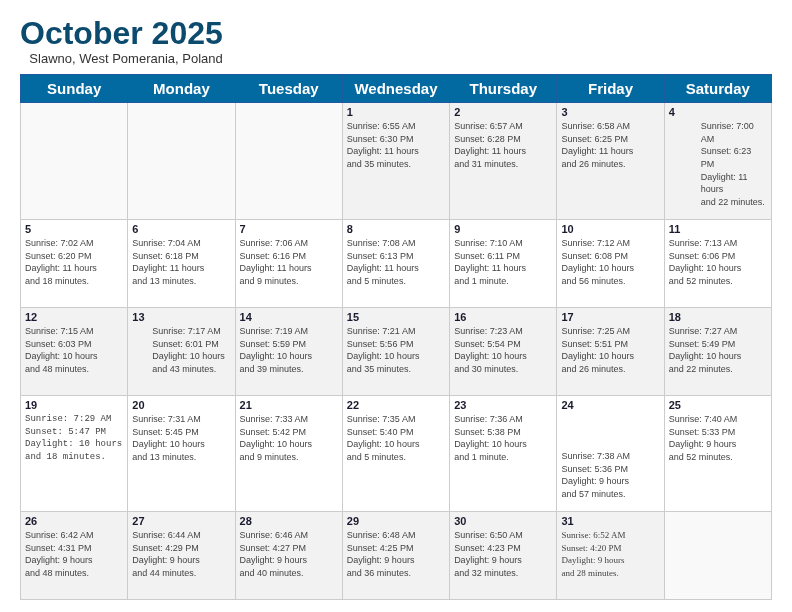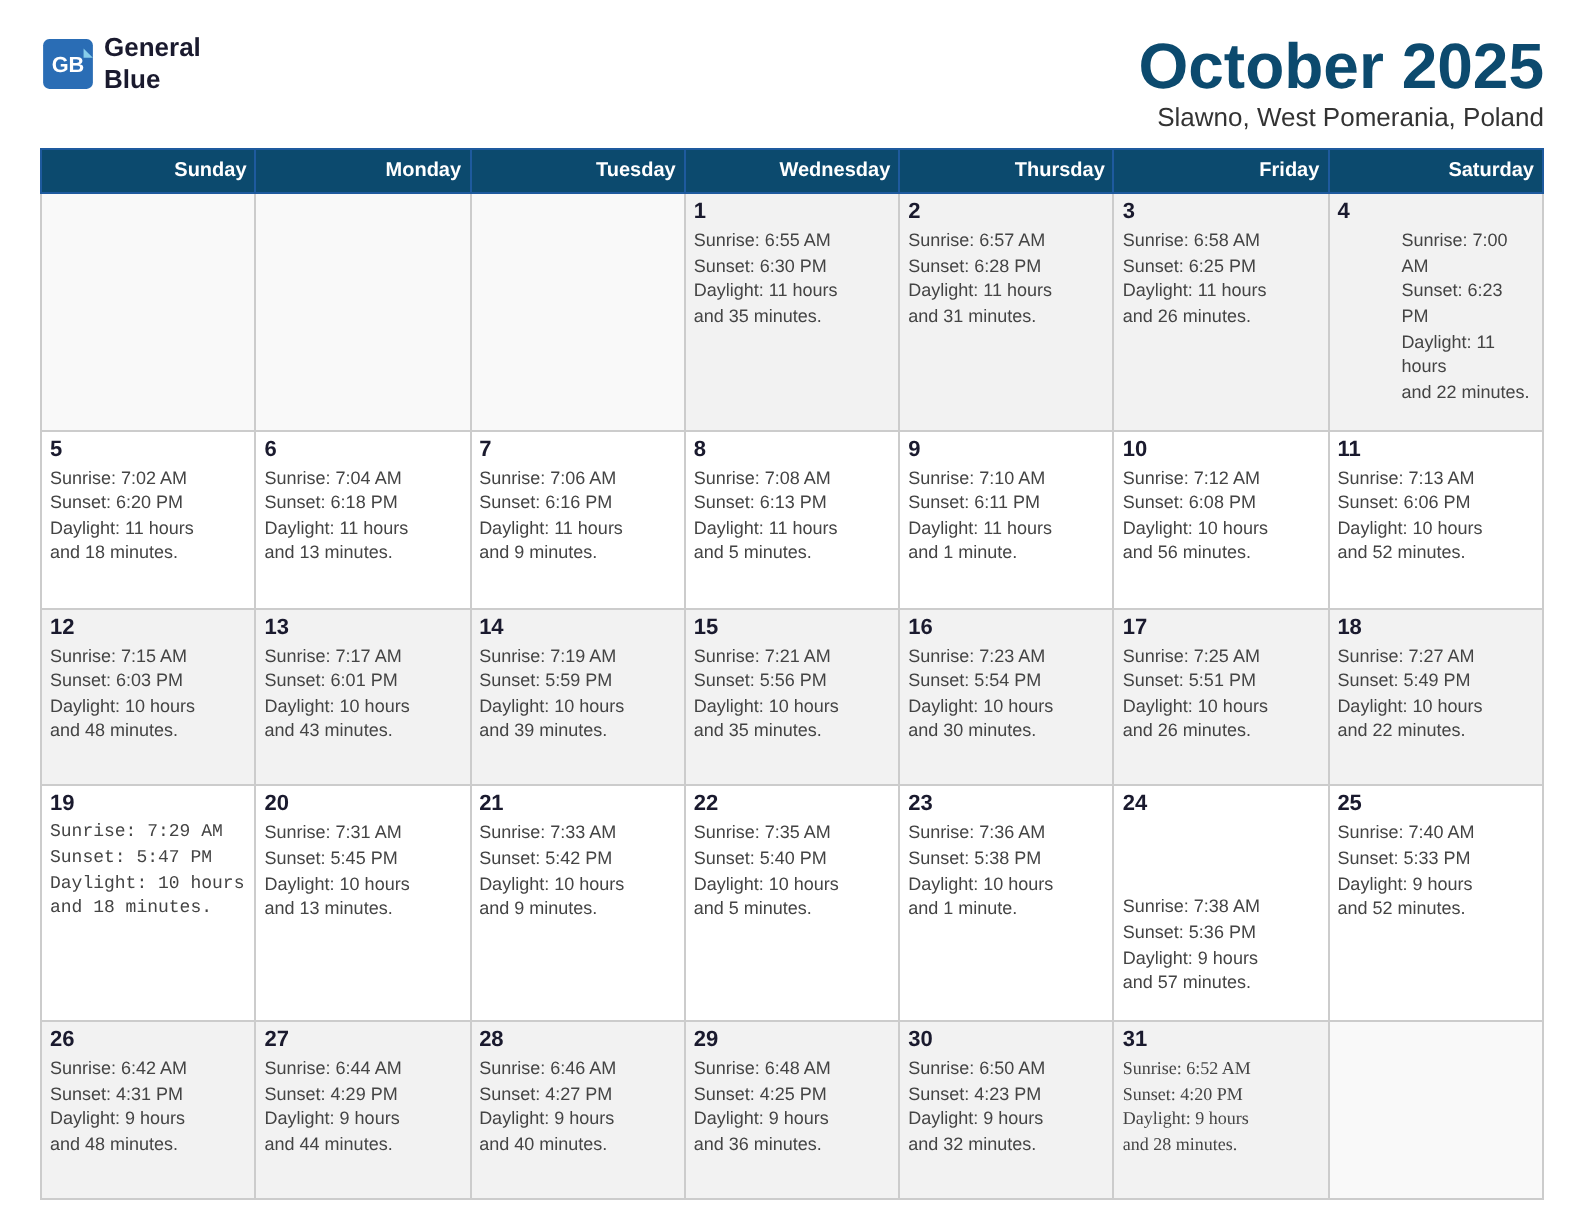--- a/index.html
+++ b/index.html
@@ -52,26 +52,26 @@
       color: #333;
     }
     .calendar {
       flex: 1;
       border: 1px solid #ccc;
       border-collapse: collapse;
       width: 100%;
       table-layout: fixed;
     }
     .calendar th {
-      background: #0c4a6e;
+      background: #0369a1;
       color: #fff;
-      font-size: 10px;
+      font-size: 15px;
       font-weight: bold;
       padding: 5px 4px;
-      text-align: right;
+      text-align: center;
       border: 1px solid #1e5a9e;
     }
     .calendar td {
       border: 1px solid #ccc;
       vertical-align: top;
       padding: 3px 4px;
       font-size: 9.5px;
       color: #333;
       height: 82px;
     }
@@ -94,31 +94,20 @@
     }
     .row-white td {
       background: #fff;
     }
   </style>
 </head>
 <body>
 
 <div class="page">
   <div class="header">
-    <div class="logo">
-      <svg class="logo-icon" viewBox="0 0 36 36">
-        <rect x="2" y="2" width="32" height="32" rx="4" fill="#2a6db5"></rect>
-        <text x="18" y="23" font-size="14" font-weight="bold" fill="white" text-anchor="middle" font-family="Arial">GB</text>
-        <polygon points="28,8 34,14 28,14" fill="#87CEEB"></polygon>
-      </svg>
-      <div class="logo-text">
-        <div>General</div>
-        <div>Blue</div>
-      </div>
-    </div>
     <div class="title-block">
       <div class="month-title">October 2025</div>
       <div class="subtitle">Slawno, West Pomerania, Poland</div>
     </div>
   </div>
 
   <table class="calendar">
     <thead>
       <tr>
         <th>Sunday</th>
@@ -218,21 +207,21 @@
         <tr class="row-shaded">
           <td>
             <div class="day-num">12</div>
             <div class="day-info" style="white-space: pre-line;">Sunrise: 7:15 AM
 Sunset: 6:03 PM
 Daylight: 10 hours
 and 48 minutes.</div>
           </td>
           <td>
             <div class="day-num">13</div>
-            <div class="day-info" style="white-space: pre-line;">Sunrise: 7:17 AM
+            <div class="day-info" style="white-space: pre-line; margin-left: 20px;">Sunrise: 7:17 AM
 Sunset: 6:01 PM
 Daylight: 10 hours
 and 43 minutes.</div>
           </td>
           <td>
             <div class="day-num">14</div>
             <div class="day-info" style="white-space: pre-line;">Sunrise: 7:19 AM
 Sunset: 5:59 PM
 Daylight: 10 hours
 and 39 minutes.</div>

